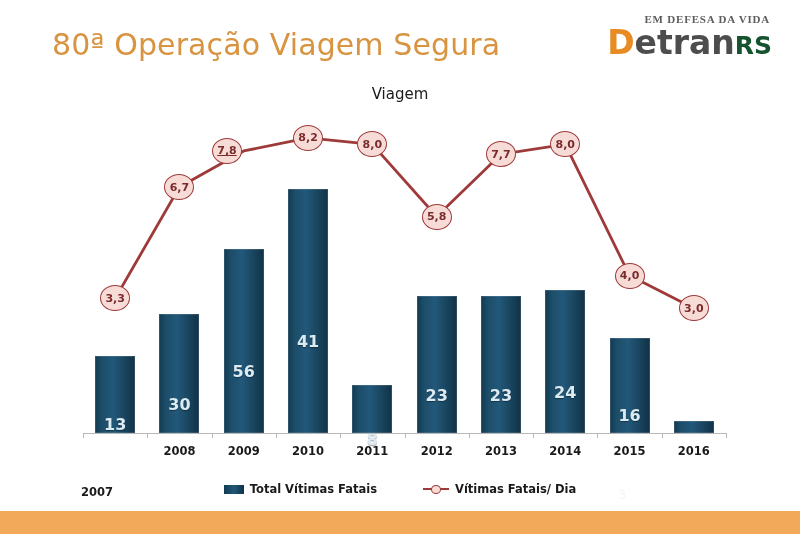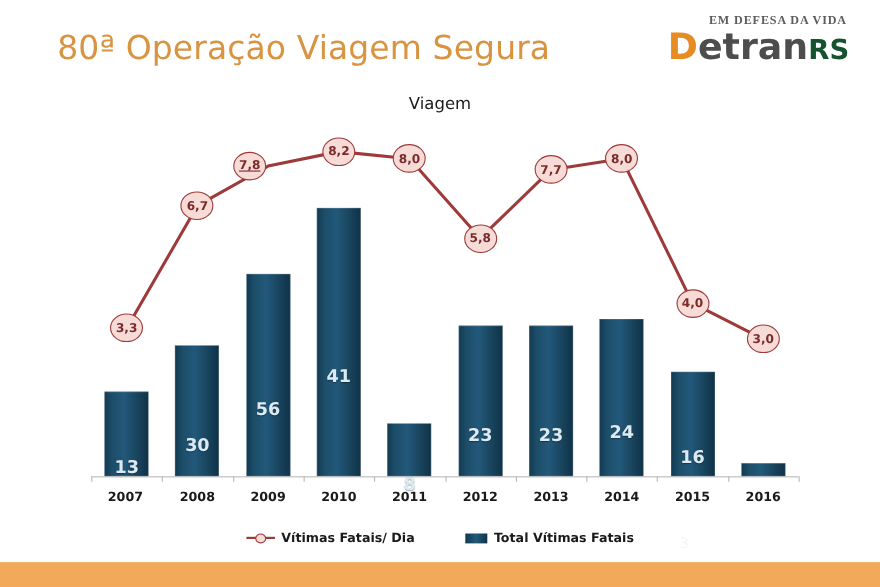--- a/index.html
+++ b/index.html
@@ -172,21 +172,21 @@
         <div class="marker" style="left: 293.05px; top: 14.8361px;">8,2</div>
         <div class="marker" style="left: 357.35px; top: 21.3934px;">8,0</div>
         <div class="marker" style="left: 421.65px; top: 93.5246px;">5,8</div>
         <div class="marker" style="left: 485.95px; top: 31.2295px;">7,7</div>
         <div class="marker" style="left: 550.25px; top: 21.3934px;">8,0</div>
         <div class="marker" style="left: 614.55px; top: 152.541px;">4,0</div>
         <div class="marker" style="left: 678.85px; top: 185.328px;">3,0</div>
       </div>
     <div class="axis-line"></div>
   <div class="tick" style="left: 83px;"></div>
-      <div class="xlabel" style="left: 82px; width: 64px;">2007</div>
+      <div class="xlabel" style="left: 65px; width: 64px; margin-top: 41px;">2007</div>
       <div class="tick" style="left: 147.3px;"></div>
       <div class="xlabel" style="left: 147.45px; width: 64px;">2008</div>
       <div class="tick" style="left: 211.6px;"></div>
       <div class="xlabel" style="left: 211.75px; width: 64px;">2009</div>
       <div class="tick" style="left: 275.9px;"></div>
       <div class="xlabel" style="left: 276.05px; width: 64px;">2010</div>
       <div class="tick" style="left: 340.2px;"></div>
       <div class="xlabel" style="left: 340.35px; width: 64px;">2011</div>
       <div class="tick" style="left: 404.5px;"></div>
       <div class="xlabel" style="left: 404.65px; width: 64px;">2012</div>
@@ -196,27 +196,27 @@
       <div class="xlabel" style="left: 533.25px; width: 64px;">2014</div>
       <div class="tick" style="left: 597.4px;"></div>
       <div class="xlabel" style="left: 597.55px; width: 64px;">2015</div>
       <div class="tick" style="left: 661.7px;"></div>
       <div class="xlabel" style="left: 661.85px; width: 64px;">2016</div>
       <div class="tick" style="left: 726px;"></div>
     </div>
 
   <div class="legend">
     <div class="legend-item">
+      <span class="legend-swatch-bar"></span>
+      <span class="legend-text">Total Vítimas Fatais</span>
+    </div>
+    <div class="legend-item">
       <span class="legend-swatch-line">
           <span class="ln"></span>
           <span class="dot"></span>
         </span>
       <span class="legend-text">Vítimas Fatais/ Dia</span>
     </div>
-    <div class="legend-item">
-      <span class="legend-swatch-bar"></span>
-      <span class="legend-text">Total Vítimas Fatais</span>
-    </div>
   </div>
 
   <div class="page-num">3</div>
   <div class="footer-bar"></div>
 </div>
 
 </body></html>

